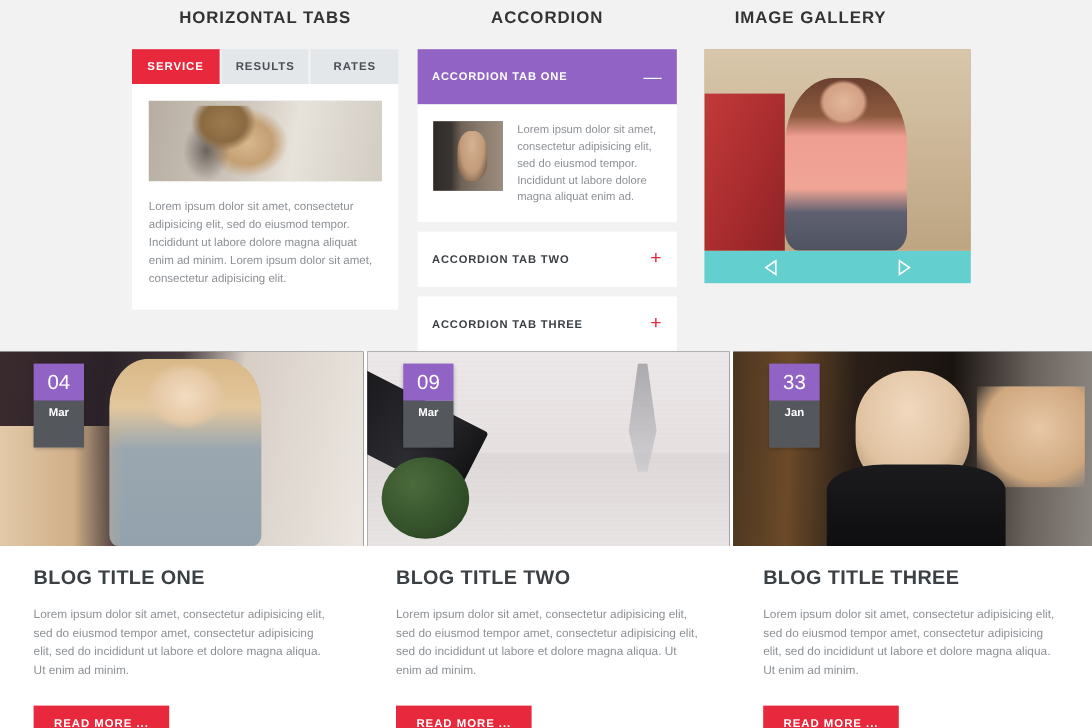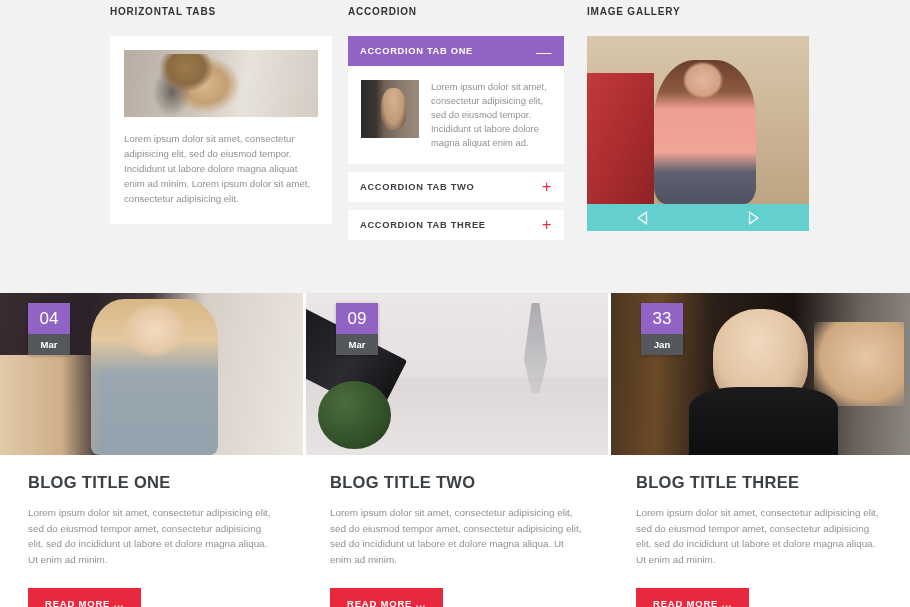--- a/index.html
+++ b/index.html
@@ -22,26 +22,27 @@
   
   .widgets-row {
     position: absolute;
     top: 0; left: 0;
     width: 910px;
     height: 284px;
     background: #f2f2f2;
   }
 
   .widget-heading {
-    font-size: 10px;
+    font-size: 14px;
     font-weight: bold;
     letter-spacing: 0.8px;
     color: #333333;
     text-transform: uppercase;
     margin-bottom: 19px;
+    text-align: center;
   }
 
   
   .w-tabs {
     position: absolute;
     left: 110px;
     top: 6px;
     width: 222px;
   }
   .tabs-strip { display: flex; height: 29px; }
@@ -83,21 +84,21 @@
 
   
   .w-accordion {
     position: absolute;
     left: 348px;
     top: 6px;
     width: 216px;
   }
   .acc-item { margin-bottom: 8px; }
   .acc-head {
-    height: 30px;
+    height: 46px;
     display: flex;
     align-items: center;
     justify-content: space-between;
     padding: 0 12px;
     background: #ffffff;
     font-size: 9.3px;
     font-weight: bold;
     letter-spacing: 0.7px;
     text-transform: uppercase;
     color: #3b4045;
@@ -201,21 +202,21 @@
     line-height: 31px;
     height: 31px;
     font-weight: 400;
   }
   .date-mon {
     background: #54585d;
     color: #ffffff;
     font-size: 9.5px;
     font-weight: bold;
     line-height: 21px;
-    height: 21px;
+    height: 39px;
   }
 
   .blog-body { padding: 18px 28px 0 28px; }
   .blog-col.c2 .blog-body { padding-left: 24px; padding-right: 26px; }
   .blog-col.c3 .blog-body { padding-left: 25px; padding-right: 26px; }
 
   .blog-title {
     font-size: 16.5px;
     font-weight: bold;
     letter-spacing: 0.3px;
@@ -384,20 +385,25 @@
 </head>
 <body>
 
 <div class="page">
 
   <div class="widgets-row">
 
     <div class="w-tabs">
       <div class="widget-heading">HORIZONTAL TABS</div>
 
+      <div class="tabs-strip">
+        <div class="tab-btn active">SERVICE</div>
+        <div class="tab-btn">RESULTS</div>
+        <div class="tab-btn">RATES</div>
+      </div>
 
       <div class="tab-panel">
         <div class="tab-panel-img">
           <div class="ph ph-tabwoman"></div>
         </div>
         <div class="tab-panel-text">Lorem ipsum dolor sit amet, consectetur adipisicing elit, sed do eiusmod tempor. Incididunt ut labore dolore magna aliquat enim ad minim. Lorem ipsum dolor sit amet, consectetur adipisicing elit.</div>
       </div>
     </div>
 
     <div class="w-accordion">

